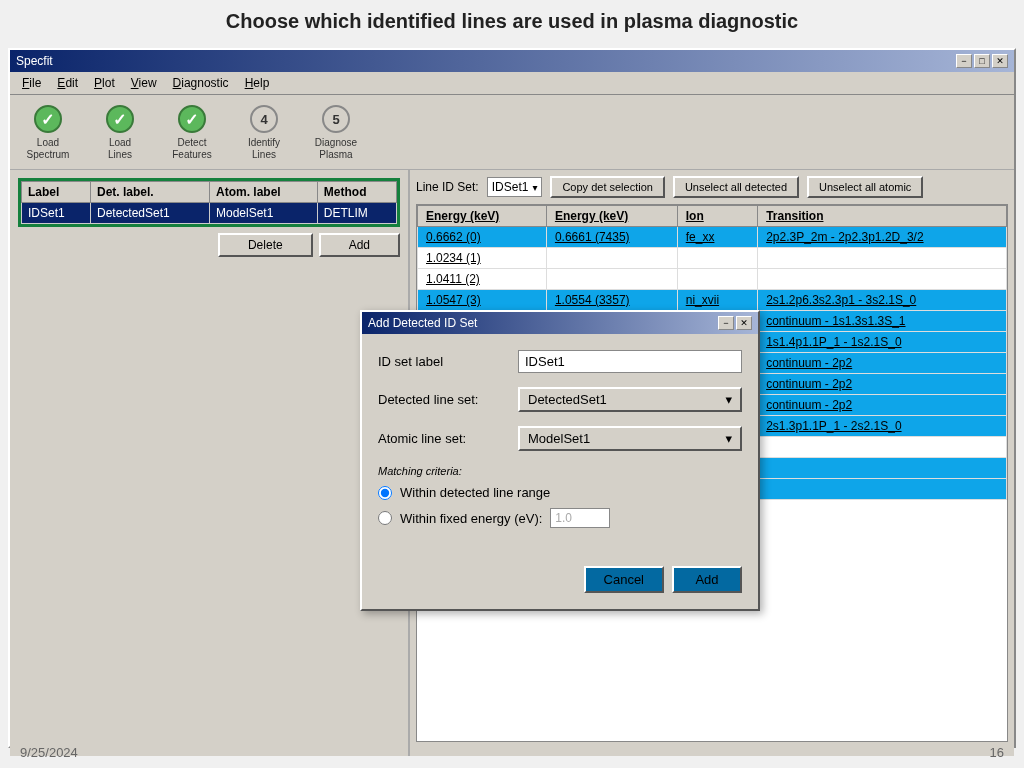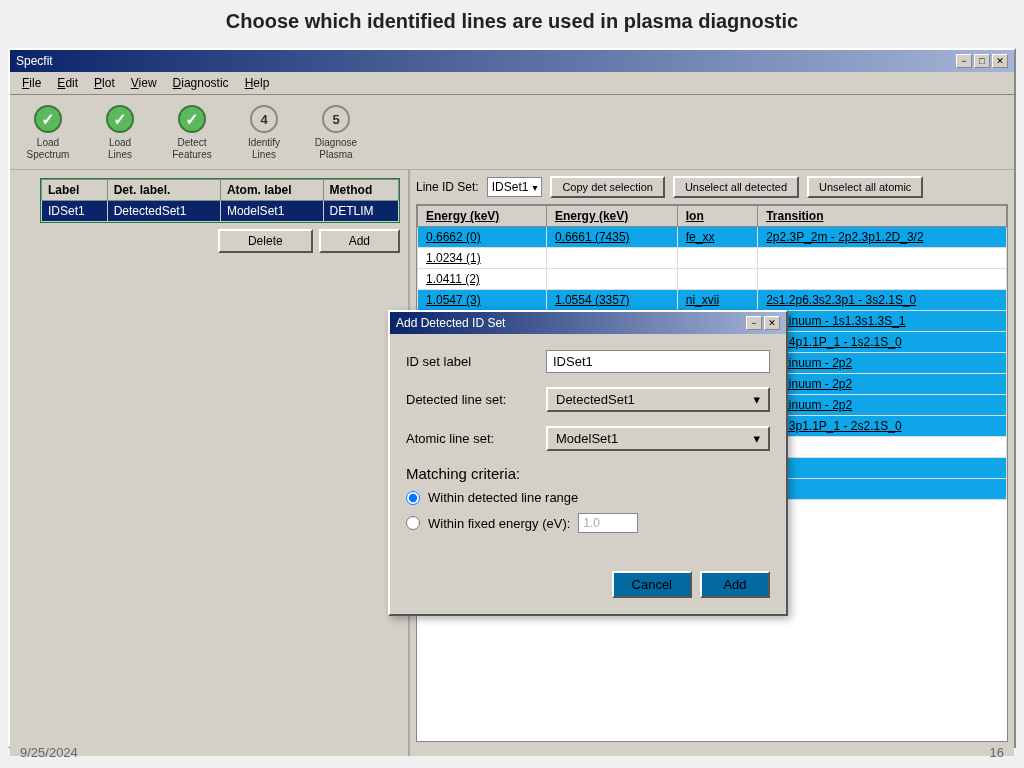--- a/index.html
+++ b/index.html
@@ -171,23 +171,22 @@
       background: #d4d0c8;
       border: 2px solid #fff;
       border-right-color: #555;
       border-bottom-color: #555;
       padding: 3px 28px;
       font-size: 12px;
       cursor: pointer;
     }
     .scrollbar-container {
       position: relative;
-      border: 1px solid #15803d;
+      border: 3px solid #15803d;
       overflow: hidden;
-      margin-left: 22px;
     }
 
     
     .right-panel {
       flex: 1;
       padding: 6px;
       background: #d4d0c8;
       overflow: hidden;
     }
 
@@ -261,21 +260,21 @@
 
     
     .dialog-overlay {
       position: absolute;
       top: 0; left: 0; right: 0; bottom: 0;
       z-index: 10;
     }
     .dialog {
       position: absolute;
       top: 310px;
-      left: 388px;
+      left: 360px;
       width: 400px;
       background: #d4d0c8;
       border: 2px solid #fff;
       border-right-color: #555;
       border-bottom-color: #555;
       box-shadow: 3px 3px 8px rgba(0,0,0,0.3);
     }
     .dialog-title-bar {
       background: linear-gradient(to right, #0a246a, #a6b5d7);
       color: white;
@@ -315,21 +314,21 @@
       padding: 3px 8px;
       font-size: 13px;
       display: flex;
       align-items: center;
       justify-content: space-between;
       cursor: pointer;
     }
     .matching-section {
       margin-bottom: 14px;
     }
-    .matching-title { font-size: 15px; margin-bottom: 8px; }
+    .matching-title { font-size: 11px; margin-bottom: 8px; font-style: italic; }
     .radio-row {
       display: flex;
       align-items: center;
       gap: 8px;
       margin-bottom: 8px;
       font-size: 13px;
     }
     .radio-input { width: 14px; height: 14px; }
     .energy-input {
       border: 1px solid #888;

